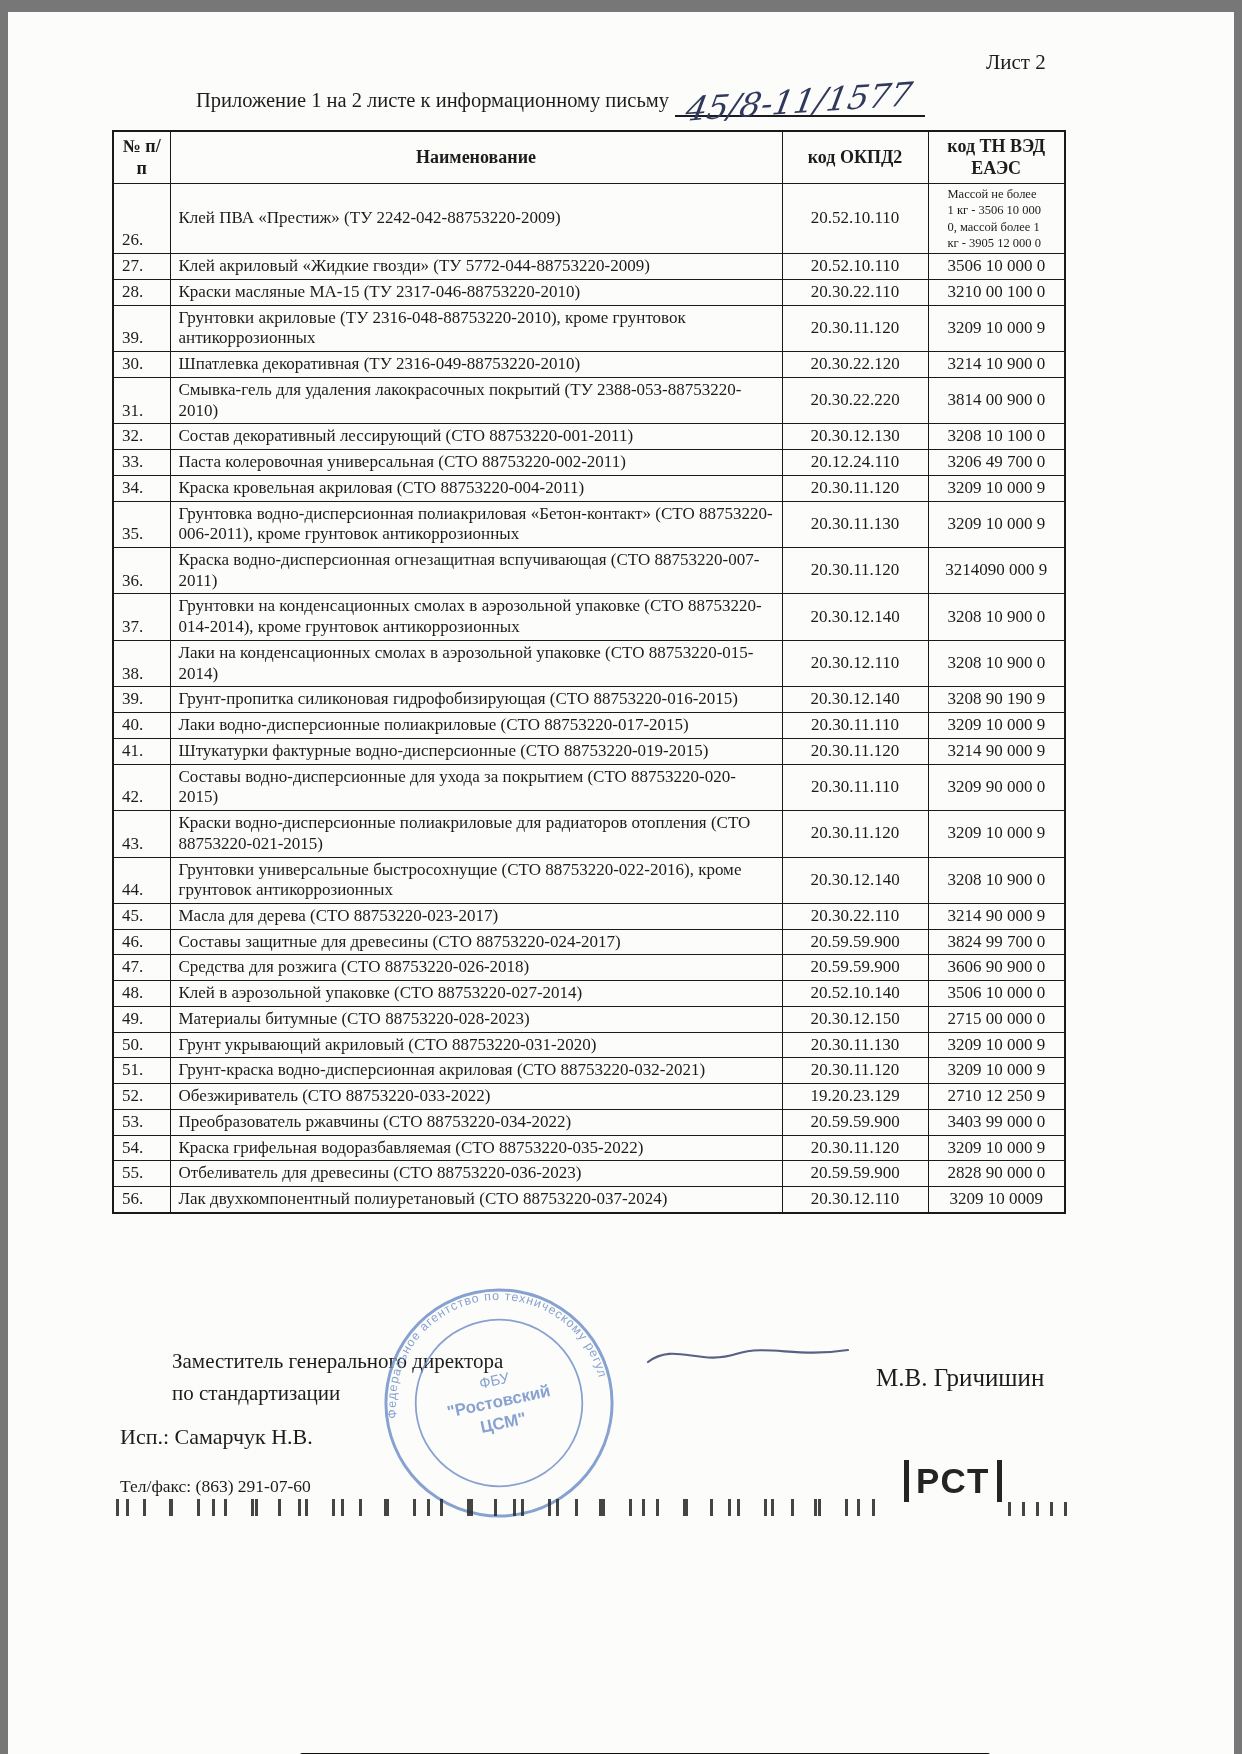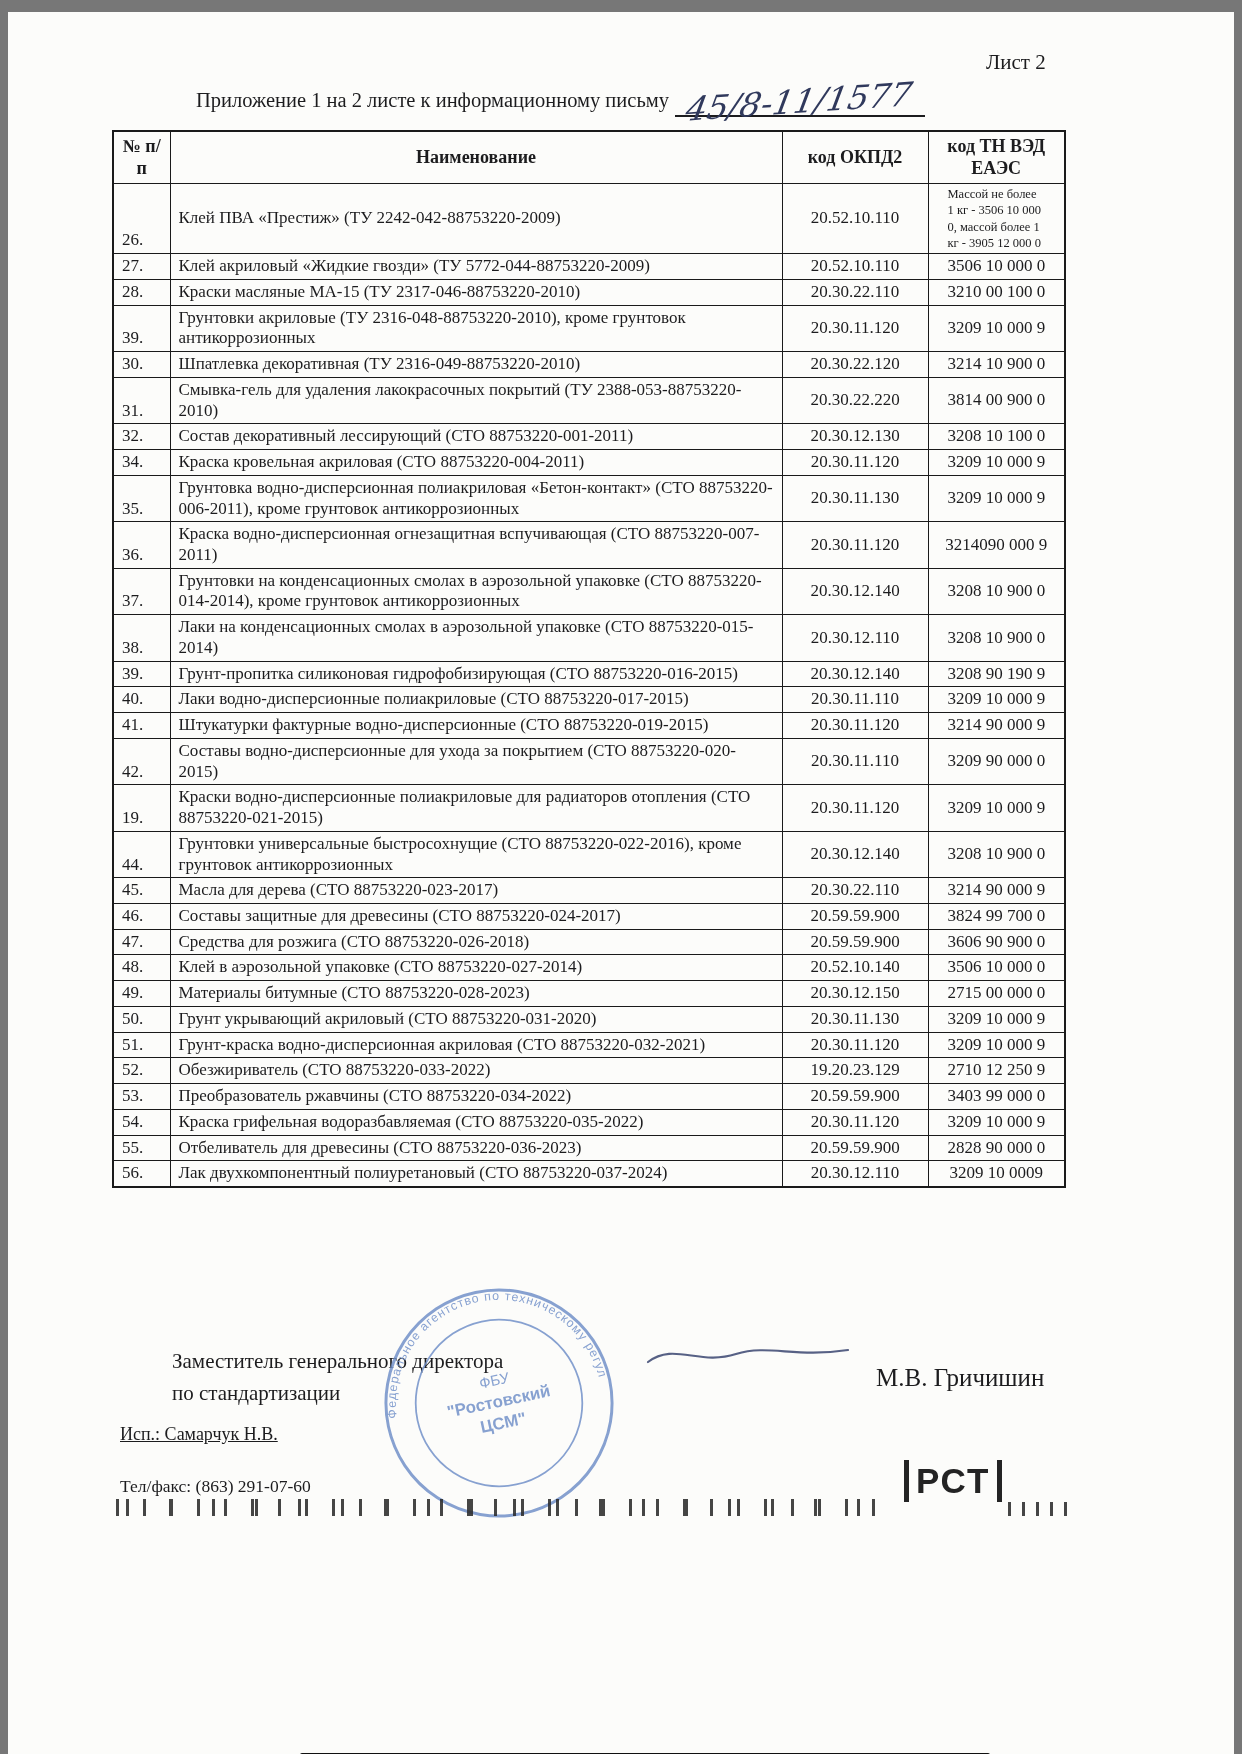--- a/index.html
+++ b/index.html
@@ -39,21 +39,21 @@
   table.doc td {font-size:17px; line-height:1.22; padding:2px 8px;}
   col.c1 {width:57px;} col.c2 {width:612px;} col.c3 {width:146px;} col.c4 {width:137px;}
   td.c-num {vertical-align:bottom; text-align:left; padding-left:13px; padding-bottom:3px;}
   td.c-name {vertical-align:middle; text-align:left; padding-left:10px;}
   td.c-okpd {vertical-align:middle; text-align:center; white-space:nowrap;}
   td.c-tnved {vertical-align:middle; text-align:center;}
   td.c-tnved.small {font-size:12.5px; text-align:left; padding:2px 19px; line-height:1.3;}
 
   .sign-block {position:absolute; left:164px; top:1334px; font-size:21px; line-height:1.5;}
   .signer {position:absolute; left:868px; top:1352px; font-size:25px;}
-  .executor {position:absolute; left:112px; top:1412px; font-size:18px;text-decoration:underline;}
+  .executor {position:absolute; left:112px; top:1412px; font-size:22px;}
   .phone {position:absolute; left:112px; top:1464px; font-size:17.5px;}
 
   .stamp {
     position:absolute; left:372px; top:1272px; width:238px; height:238px;
     transform:rotate(-12deg); opacity:.82; pointer-events:none;
   }
   .signature-svg {position:absolute; left:636px; top:1326px; pointer-events:none;}
 
   .barcode {
     position:absolute; left:108px; top:1487px; width:770px; height:17px;
@@ -139,20 +139,26 @@
       <td class="c-okpd">20.30.22.220</td>
       <td class="c-tnved">3814 00 900 0</td>
     </tr>
         <tr>
       <td class="c-num">32.</td>
       <td class="c-name">Состав декоративный лессирующий (СТО 88753220-001-2011)</td>
       <td class="c-okpd">20.30.12.130</td>
       <td class="c-tnved">3208 10 100 0</td>
     </tr>
         <tr>
+      <td class="c-num">33.</td>
+      <td class="c-name">Паста колеровочная универсальная (СТО 88753220-002-2011)</td>
+      <td class="c-okpd">20.12.24.110</td>
+      <td class="c-tnved">3206 49 700 0</td>
+    </tr>
+        <tr>
       <td class="c-num">34.</td>
       <td class="c-name">Краска кровельная акриловая (СТО 88753220-004-2011)</td>
       <td class="c-okpd">20.30.11.120</td>
       <td class="c-tnved">3209 10 000 9</td>
     </tr>
         <tr>
       <td class="c-num">35.</td>
       <td class="c-name">Грунтовка водно-дисперсионная полиакриловая «Бетон-контакт» (СТО 88753220-006-2011), кроме грунтовок антикоррозионных</td>
       <td class="c-okpd">20.30.11.130</td>
       <td class="c-tnved">3209 10 000 9</td>
@@ -193,21 +199,21 @@
       <td class="c-okpd">20.30.11.120</td>
       <td class="c-tnved">3214 90 000 9</td>
     </tr>
         <tr>
       <td class="c-num">42.</td>
       <td class="c-name">Составы водно-дисперсионные для ухода за покрытием (СТО 88753220-020-2015)</td>
       <td class="c-okpd">20.30.11.110</td>
       <td class="c-tnved">3209 90 000 0</td>
     </tr>
         <tr>
-      <td class="c-num">19.</td>
+      <td class="c-num">43.</td>
       <td class="c-name">Краски водно-дисперсионные полиакриловые для радиаторов отопления (СТО 88753220-021-2015)</td>
       <td class="c-okpd">20.30.11.120</td>
       <td class="c-tnved">3209 10 000 9</td>
     </tr>
         <tr>
       <td class="c-num">44.</td>
       <td class="c-name">Грунтовки универсальные быстросохнущие (СТО 88753220-022-2016), кроме грунтовок антикоррозионных</td>
       <td class="c-okpd">20.30.12.140</td>
       <td class="c-tnved">3208 10 900 0</td>
     </tr>

